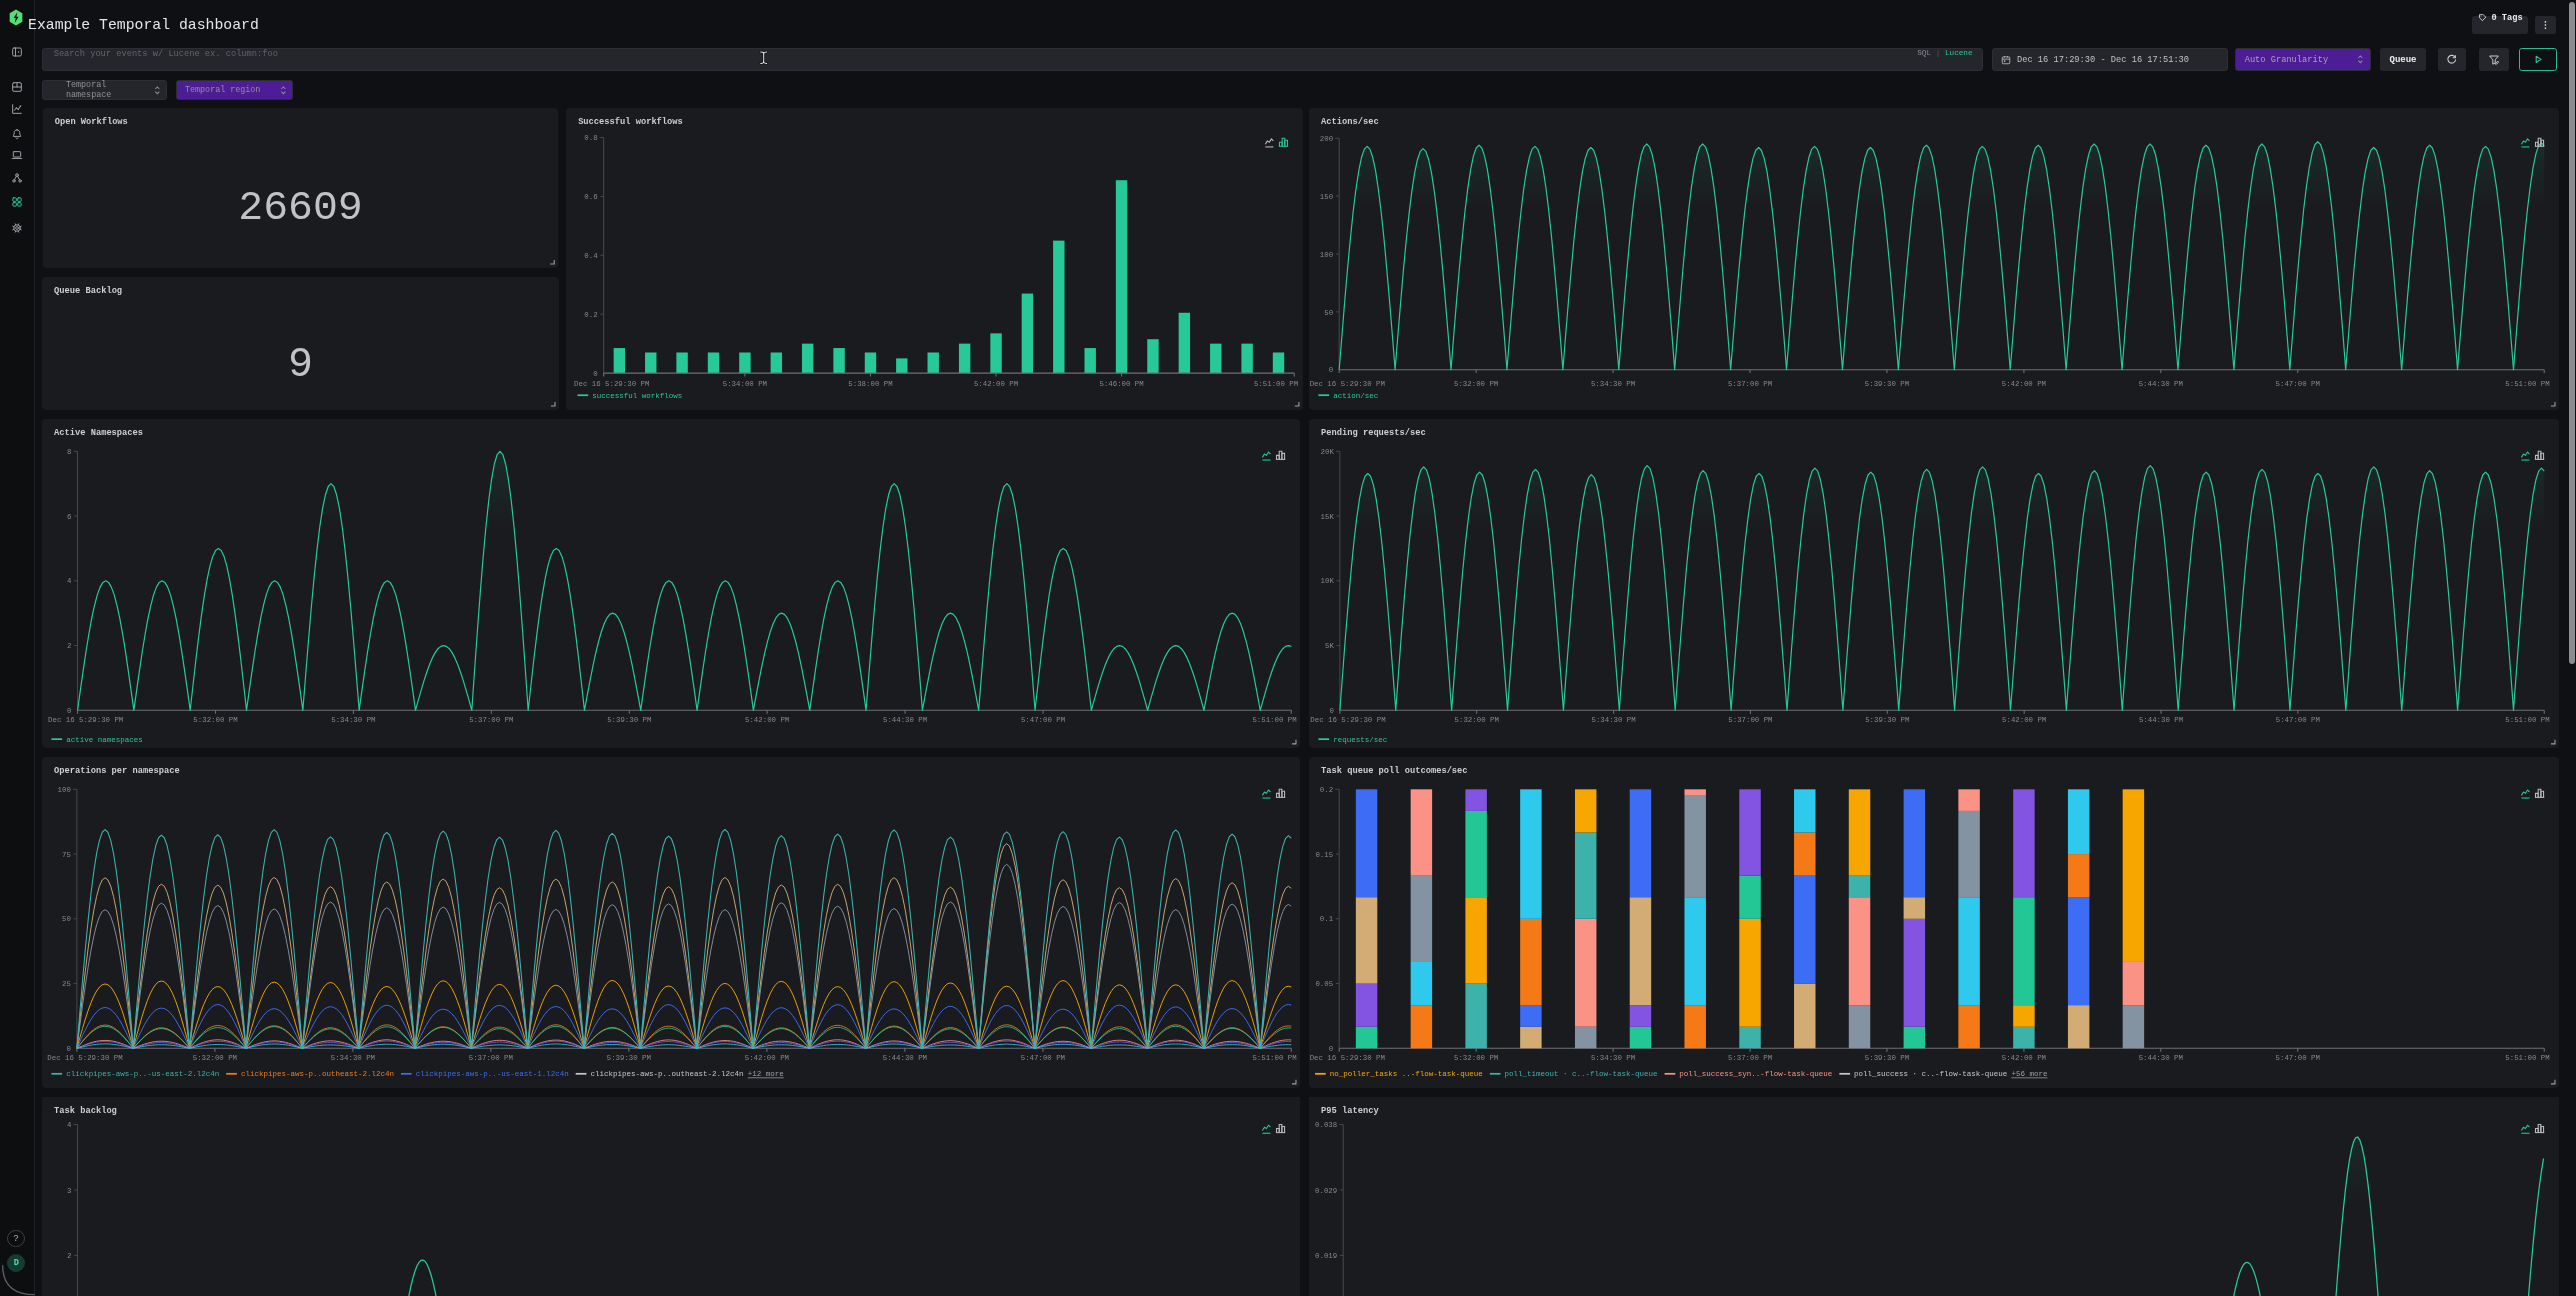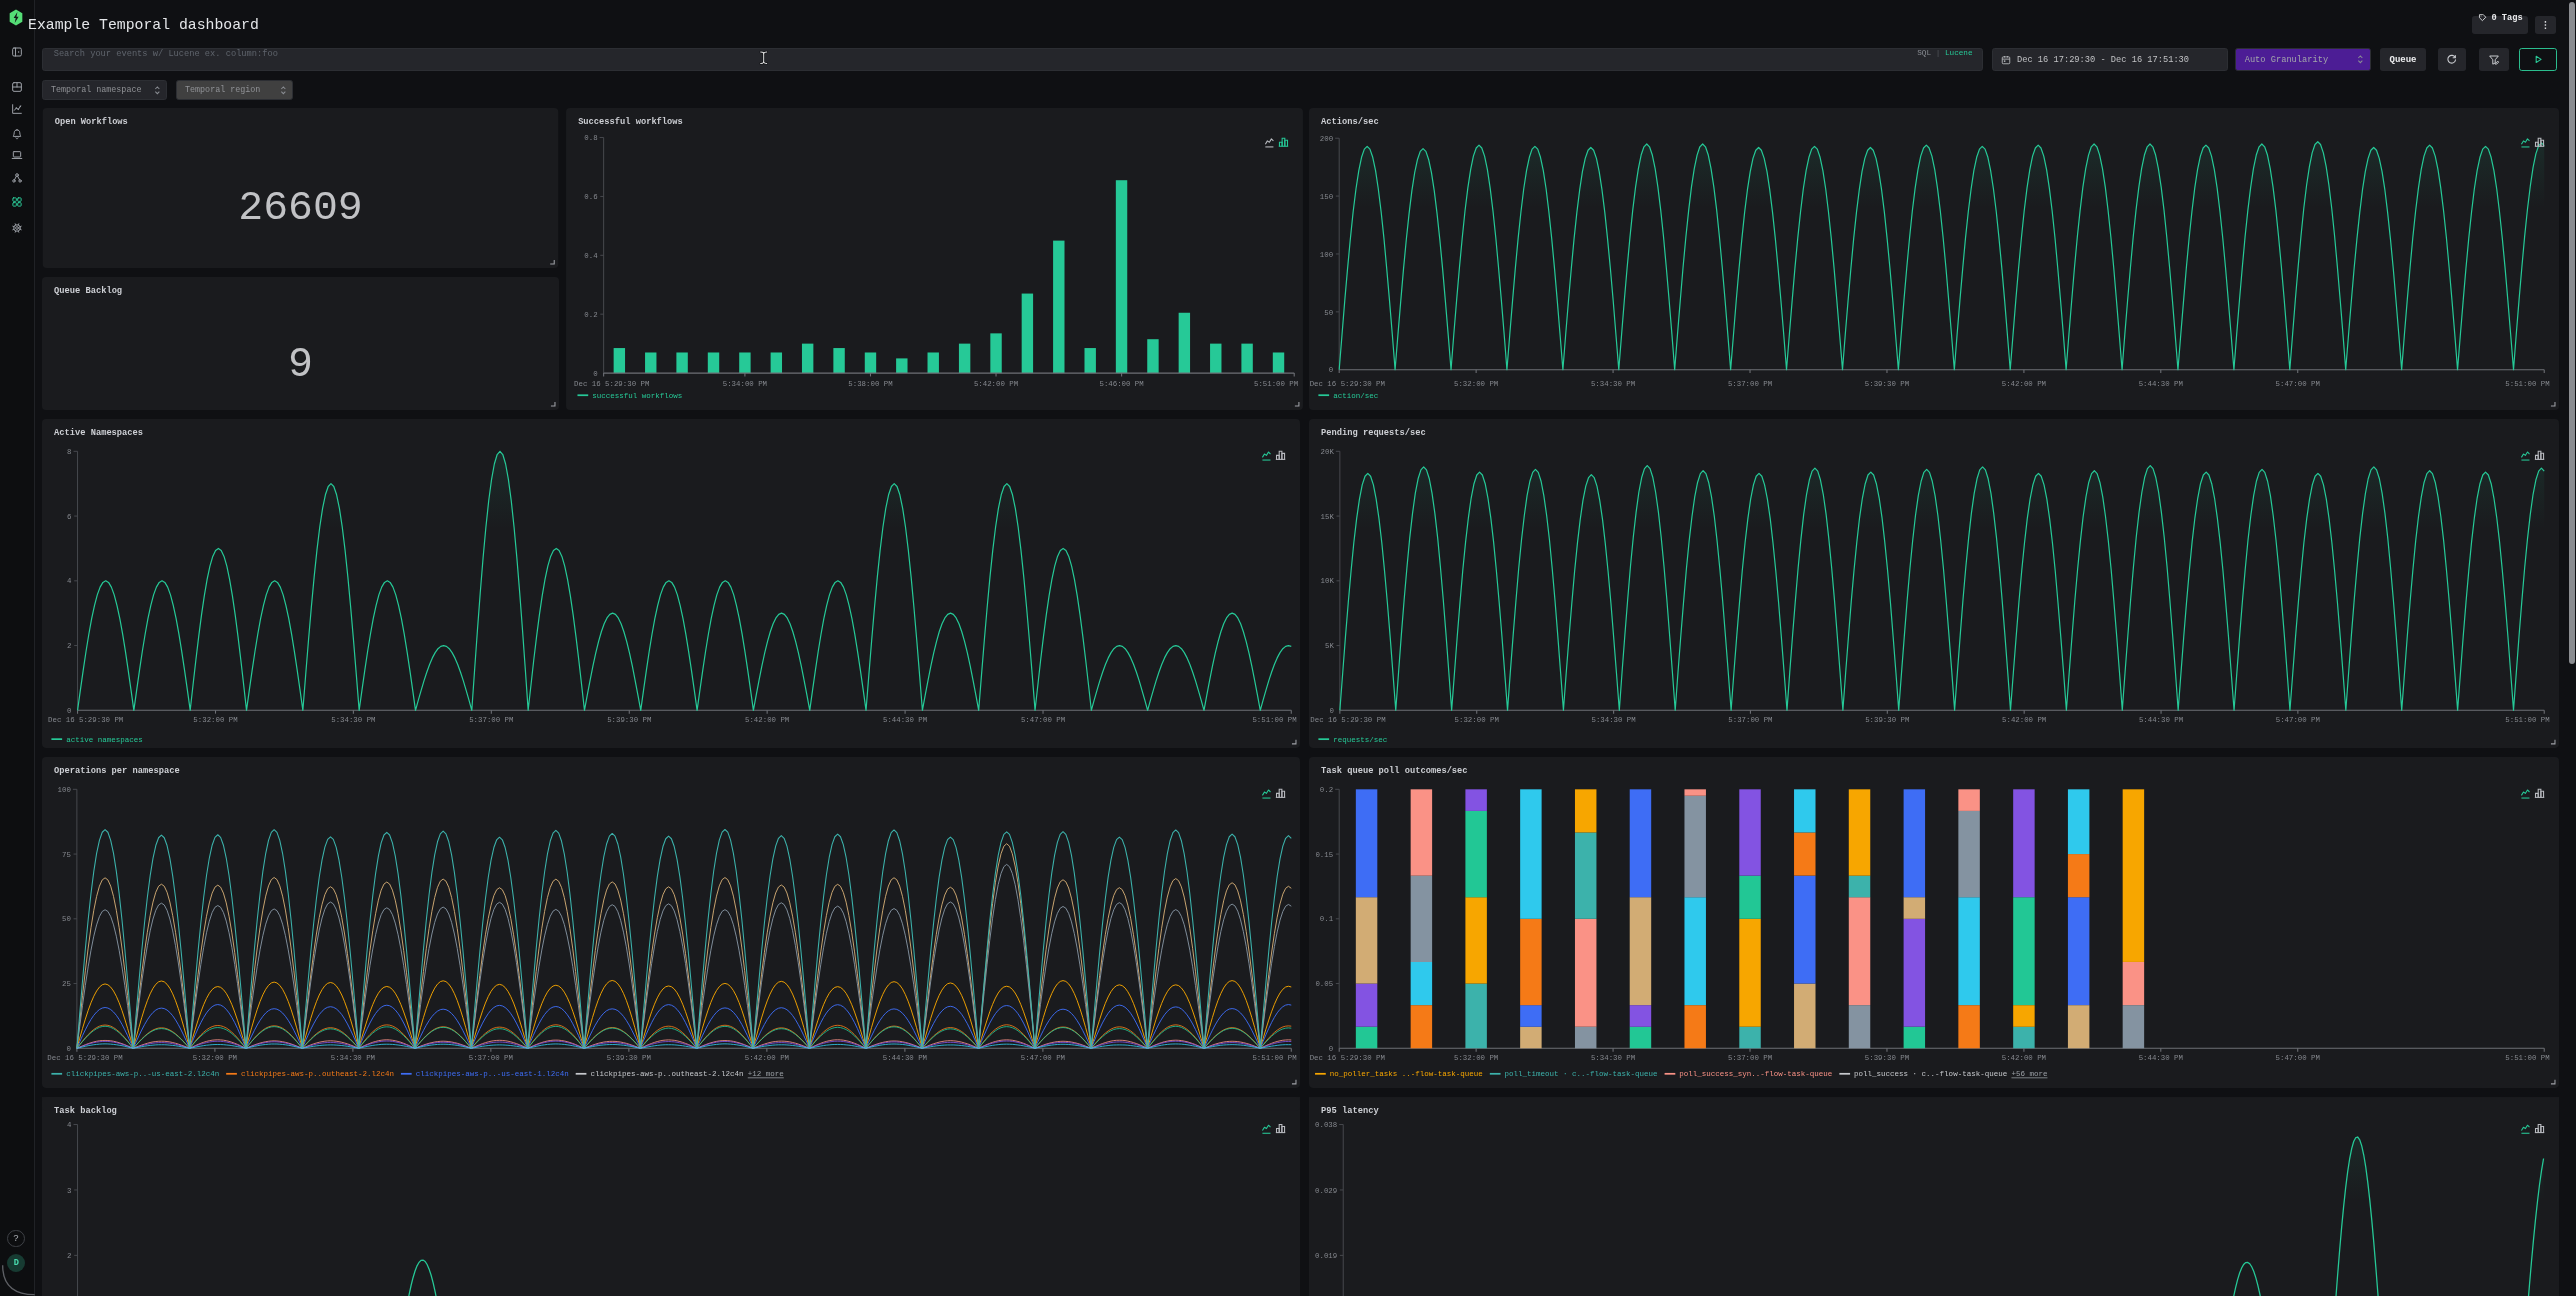--- a/index.html
+++ b/index.html
@@ -123,29 +123,29 @@
       <path d="M2.5 3 L15.5 3 L10.8 8.6 L10.8 13.5 L7.2 15.2 L7.2 8.6 Z"></path>
       <path d="M11.5 13.8 L14.6 10.7 L16 12.1 L12.9 15.2 L11.3 15.4 Z" fill="#1A1B1E"></path>
     </svg>
   </div>
 <div style="position:absolute;left:2519px;top:48px;width:38px;height:23px;border:0.7px solid #2BBD8E;border-radius:2.7px;box-sizing:border-box;display:flex;align-items:center;justify-content:center">
     <svg width="8.7" height="8.7" viewBox="0 0 14 14">
       <path d="M3.5 2 L11.5 7 L3.5 12 Z" fill="none" stroke="#2BC997" stroke-width="1.7" stroke-linejoin="round"></path>
     </svg>
   </div>
 <div style="position:absolute;left:42px;top:80px;width:125px;height:20px;background:#25262B;border:0.7px solid #2C2E33;border-radius:2.7px;box-sizing:border-box;display:flex;align-items:center;justify-content:space-between">
-    <span style="color:#909296;font-size:8.4px;margin-left:8px">Temporal namespace</span>
+    <span style="color:#909296;font-size:8.4px;margin-left:23px">Temporal namespace</span>
     <span style="margin-right:5.4px;display:flex">
       <svg width="6.7" height="10.7" viewBox="0 0 10 16" fill="none" stroke="#8A8D93" stroke-width="1.5">
         <path d="M2 6 L5 3 L8 6"></path>
         <path d="M2 10 L5 13 L8 10"></path>
       </svg>
     </span>
   </div>
-<div style="position:absolute;left:176px;top:80px;width:117px;height:20px;background:#404040;border:0.7px solid #2C2E33;border-radius:2.7px;box-sizing:border-box;display:flex;align-items:center;justify-content:space-between">
+<div style="position:absolute;left:176px;top:80px;width:117px;height:20px;background:#4c1d95;border:0.7px solid #2C2E33;border-radius:2.7px;box-sizing:border-box;display:flex;align-items:center;justify-content:space-between">
     <span style="color:#909296;font-size:8.4px;margin-left:8px">Temporal region</span>
     <span style="margin-right:5.4px;display:flex">
       <svg width="6.7" height="10.7" viewBox="0 0 10 16" fill="none" stroke="#8A8D93" stroke-width="1.5">
         <path d="M2 6 L5 3 L8 6"></path>
         <path d="M2 10 L5 13 L8 10"></path>
       </svg>
     </span>
   </div>
 <div class="panel" style="left:42px;top:108px;width:517px;height:160px">
     <svg width="517" height="160" viewBox="0 0 770 239">

